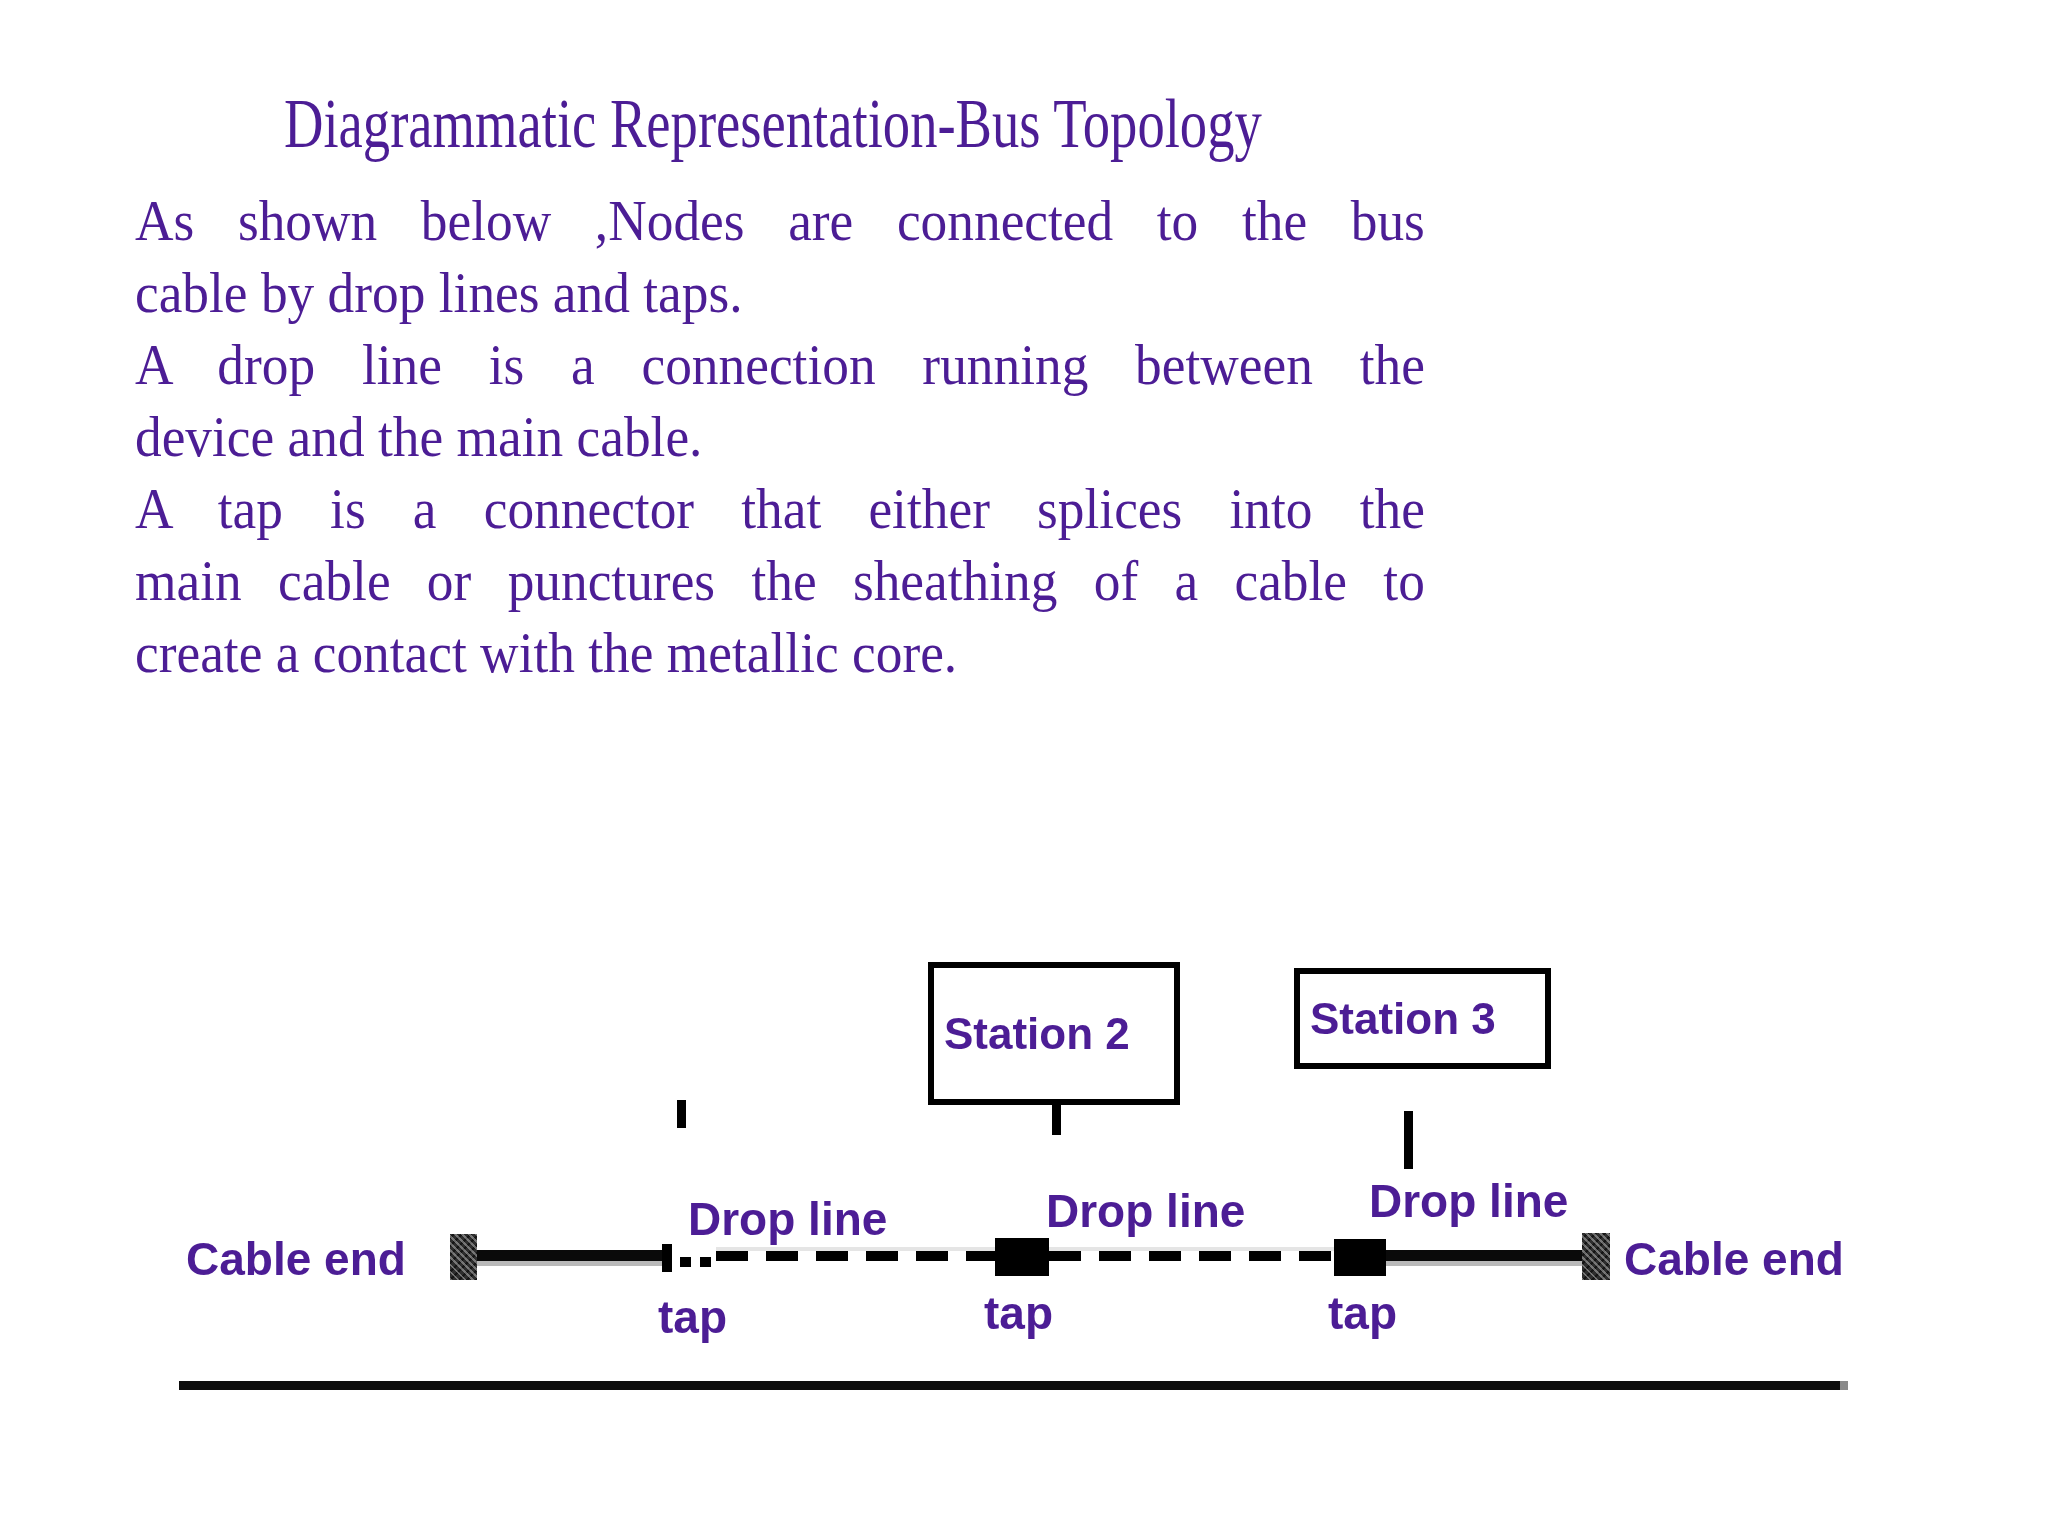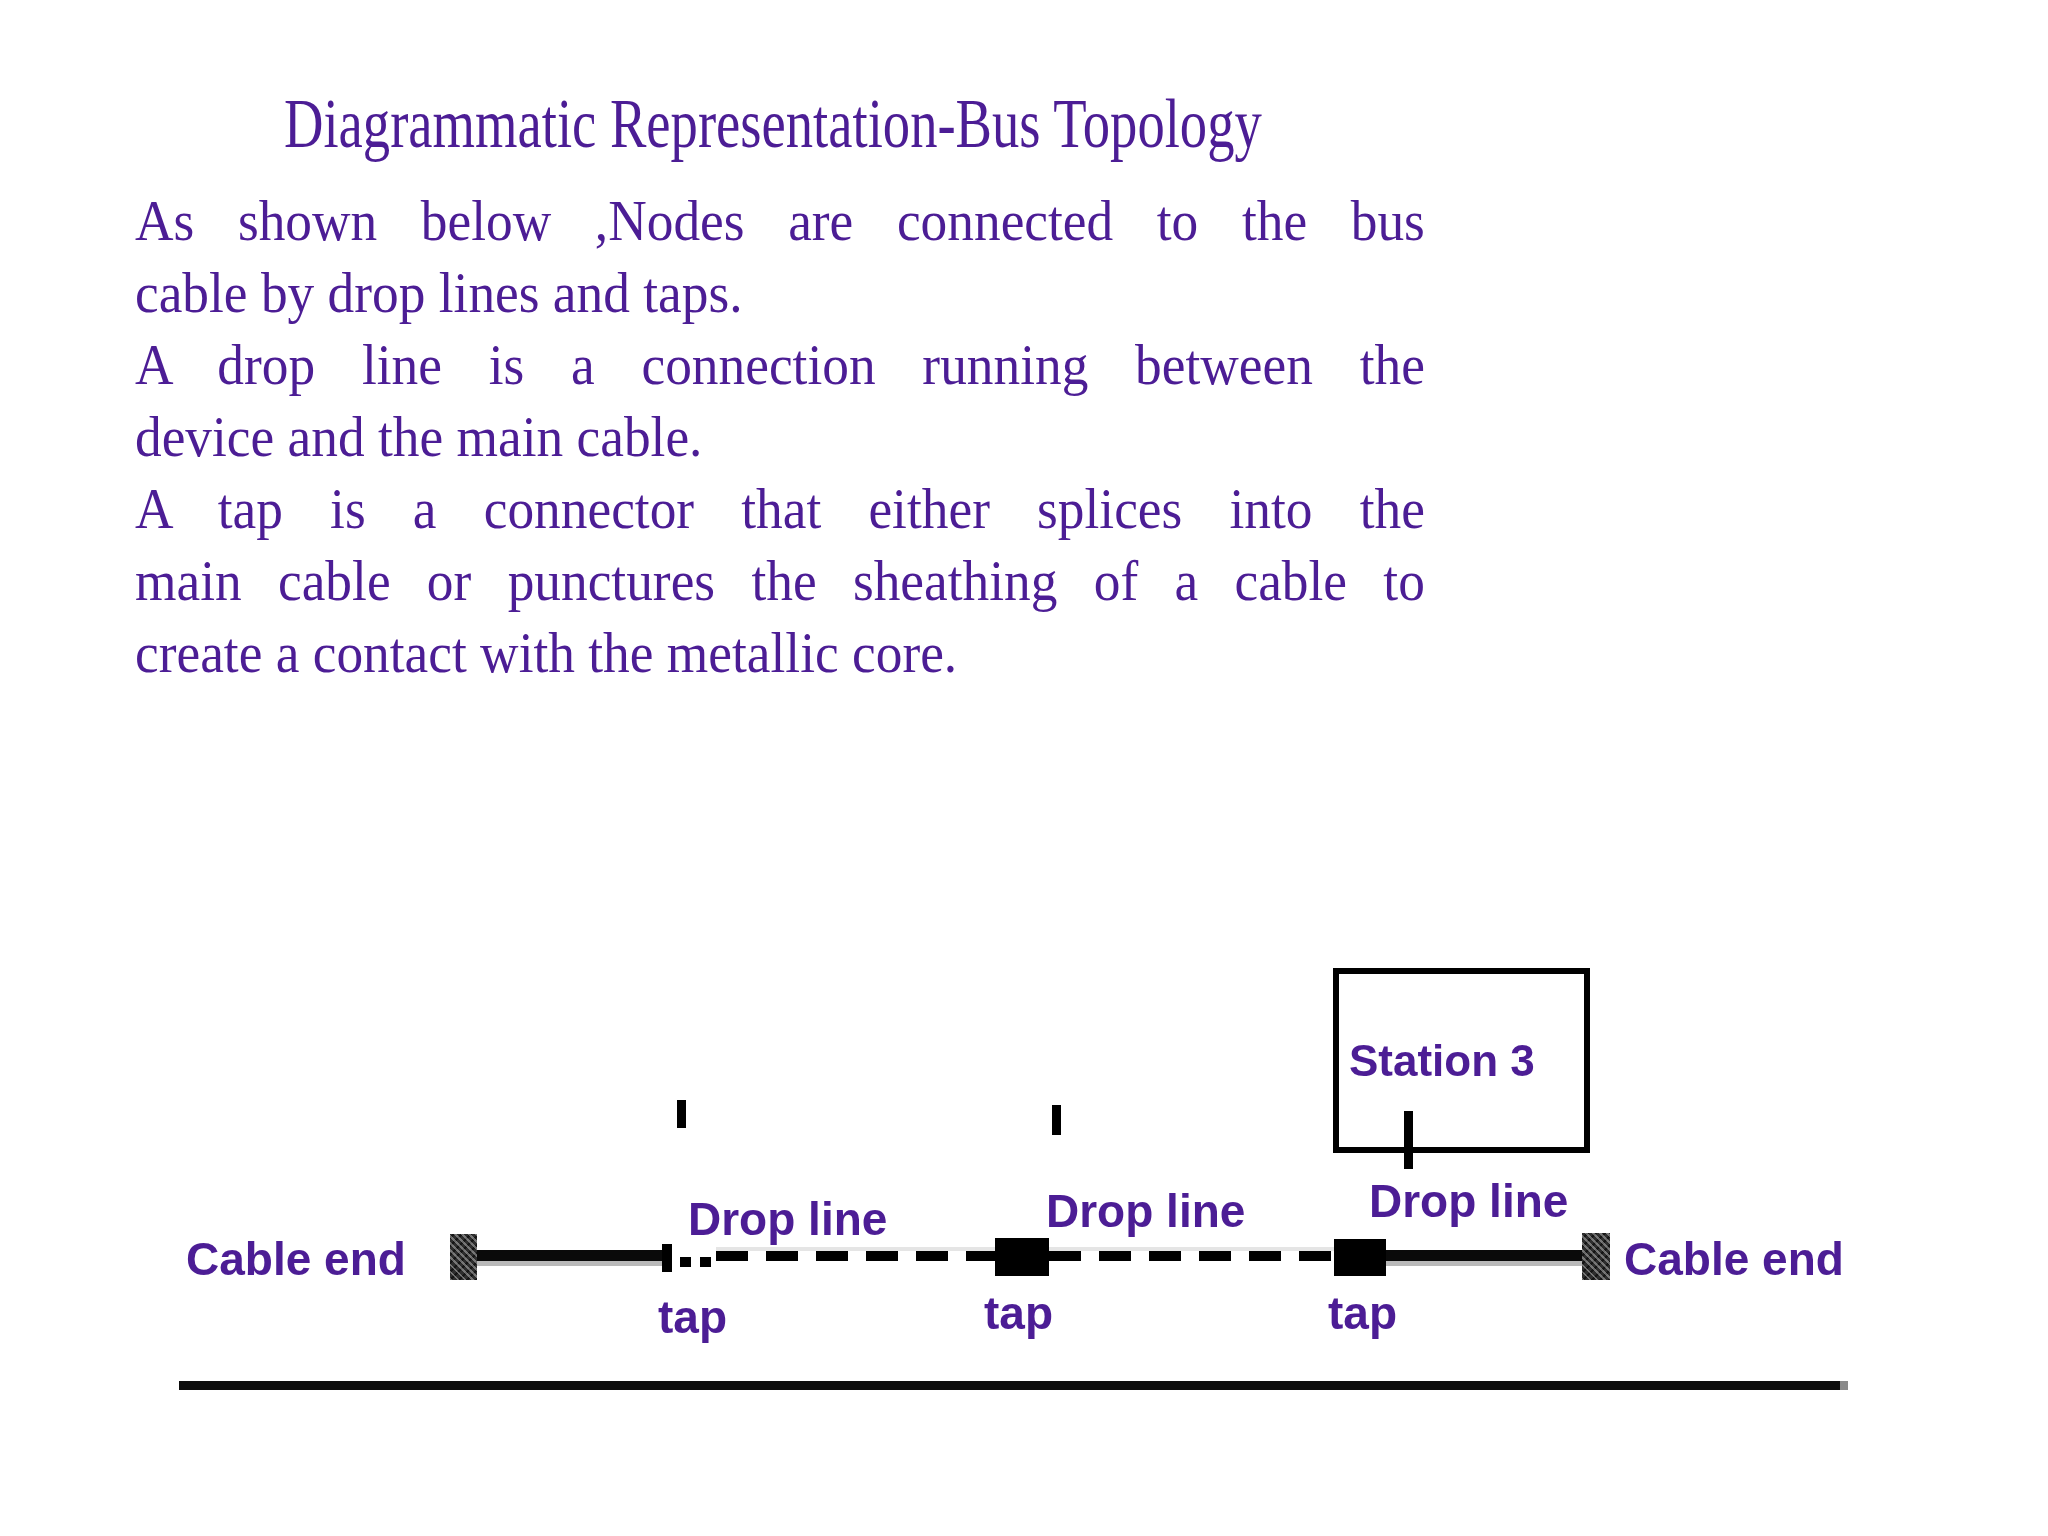--- a/index.html
+++ b/index.html
@@ -71,21 +71,24 @@
   <div class="title">Diagrammatic Representation-Bus Topology</div>
 
   <div class="bodyline just" style="top:185px">As shown below ,Nodes are connected to the bus</div>
   <div class="bodyline" style="top:257px">cable by drop lines and taps.</div>
   <div class="bodyline just" style="top:329px">A drop line is a connection running between the</div>
   <div class="bodyline" style="top:401px">device and the main cable.</div>
   <div class="bodyline just" style="top:473px">A tap is a connector that either splices into the</div>
   <div class="bodyline just" style="top:545px">main cable or punctures the sheathing of a cable to</div>
   <div class="bodyline" style="top:617px">create a contact with the metallic core.</div>
 
-  <div class="station" style="left:1333px;top:968px;width:257px;height:185px">
+  <div class="station" style="left:928px;top:962px;width:252px;height:143px">
+    <span>Station 2</span>
+  </div>
+  <div class="station" style="left:1294px;top:968px;width:257px;height:101px">
     <span>Station 3</span>
   </div>
 
   <div class="stub" style="left:677px;top:1100px;height:28px"></div>
   <div class="stub" style="left:1052px;top:1105px;height:30px"></div>
   <div class="stub" style="left:1404px;top:1111px;height:58px"></div>
 
   <div class="dlabel" style="left:688px;top:1194px">Drop line</div>
   <div class="dlabel" style="left:1046px;top:1186px">Drop line</div>
   <div class="dlabel" style="left:1369px;top:1176px">Drop line</div>

